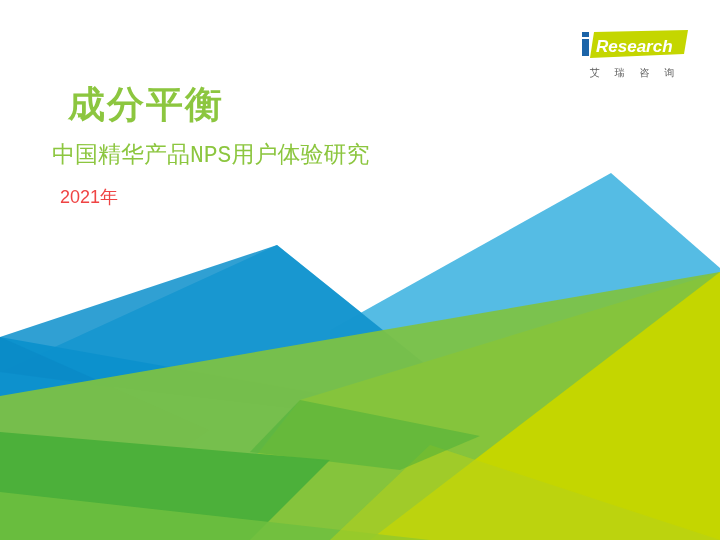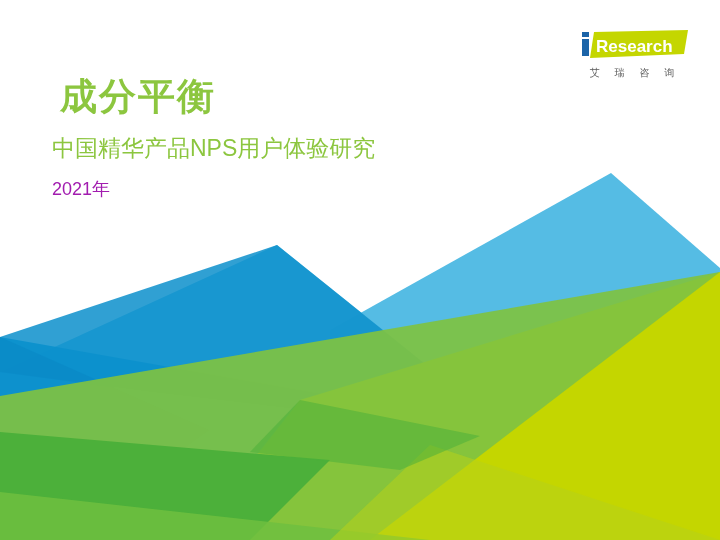--- a/index.html
+++ b/index.html
@@ -37,52 +37,54 @@
     left: 52px;
     top: 68px;
     z-index: 5;
   }
   #title {
     font-size: 37px;
     font-weight: bold;
     color: #8CC63F;
     letter-spacing: 2px;
     line-height: 1.15;
-    margin: 8px;
+    margin: 16px;
     white-space: nowrap;
   }
   #subtitle {
     font-size: 23px;
     font-weight: normal;
     color: #8CC63F;
     line-height: 1.2;
     margin: 16px 0 0 0;
     white-space: nowrap;
+    font-family: Liberation Mono, monospace;
   }
   #report-date {
     font-size: 18px;
     font-weight: normal;
-    color: #a21caf;
+    color: #ef4444;
     line-height: 1.2;
-    margin: 17px 0 0 0;
+    margin: 17px 0 0 8px;
     white-space: nowrap;
   }
 
   
   #logo {
     position: absolute;
     right: 28px;
     top: 30px;
     z-index: 6;
     width: 120px;
   }
   #logo-mark {
     position: relative;
     width: 116px;
     height: 30px;
+    font-style: italic;
   }
   #logo-mark svg { display: block; }
   #logo-sub {
     margin-top: 6px;
     font-size: 10px;
     color: #595959;
     letter-spacing: 6px;
     text-align: center;
     padding-left: 6px;
     white-space: nowrap;

